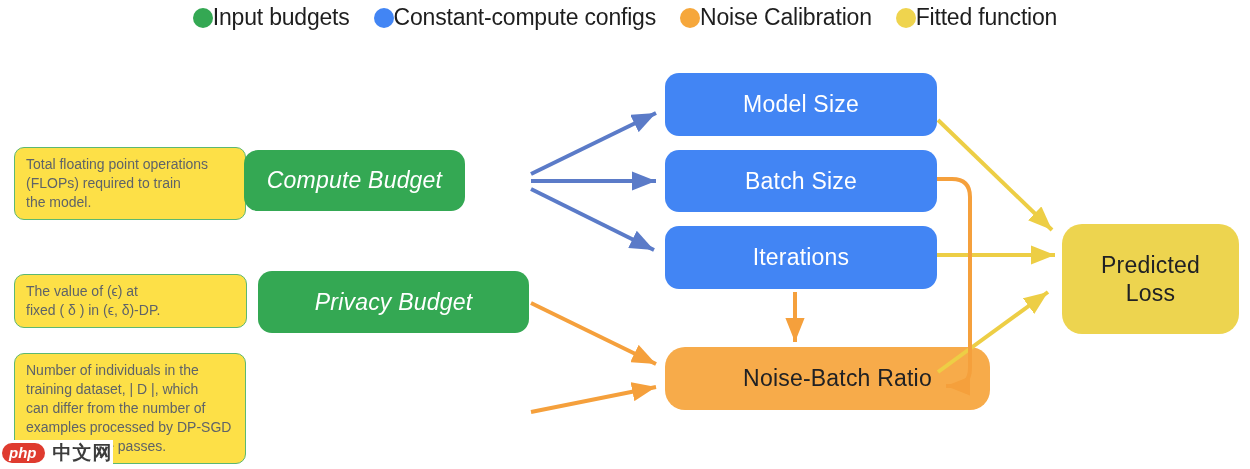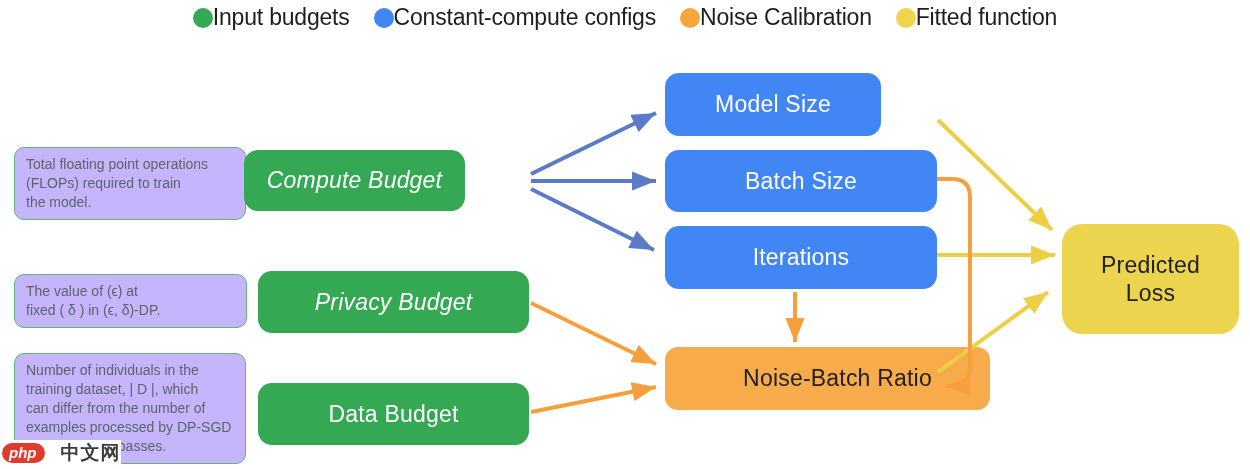--- a/index.html
+++ b/index.html
@@ -42,21 +42,21 @@
   .note {
     position: absolute;
     box-sizing: border-box;
     border: 1.6px solid #5cb872;
     border-radius: 10px;
     padding: 7px 11px;
     font-size: 14px;
     line-height: 1.36;
     color: #5f6368;
     white-space: pre-line;
-    background: #c4b5fd;
+    background: #fde047;
   }
   .note-1 { left: 14px; top: 147px; width: 232px; }
   .note-2 { left: 14px; top: 274px; width: 233px; }
   .note-3 { left: 14px; top: 353px; width: 232px; }
 
   
   .node {
     position: absolute;
     box-sizing: border-box;
     display: flex;
@@ -72,43 +72,43 @@
     text-align: center;
     white-space: pre-line;
     line-height: 1.22;
   }
   .light-text .node-label { color: #ffffff; }
   .dark-text  .node-label { color: #202124; }
 
   .n-compute    { left: 244px;  top: 150px; width: 221px; height: 61px; font-style: italic; }
   .n-privacy    { left: 258px;  top: 271px; width: 271px; height: 62px; }
   .n-data       { left: 258px;  top: 383px; width: 271px; height: 62px; }
-  .n-model      { left: 665px;  top: 73px;  width: 216px; height: 63px; }
+  .n-model      { left: 665px;  top: 73px;  width: 272px; height: 63px; }
   .n-batch      { left: 665px;  top: 150px; width: 272px; height: 62px; }
   .n-iterations { left: 665px;  top: 226px; width: 272px; height: 63px; }
-  .n-noise      { left: 665px;  top: 347px; width: 325px; height: 63px; border-radius: 13px; padding-left: 20px; }
+  .n-noise      { left: 665px;  top: 347px; width: 325px; height: 63px; border-radius: 20px; padding-left: 20px; }
   .n-predicted  { left: 1062px; top: 224px; width: 177px; height: 110px; border-radius: 20px; }
 
   
   .arrows {
     position: absolute;
     left: 0; top: 0;
     z-index: 3;
     pointer-events: none;
   }
 
   
   .watermark {
     position: absolute;
     left: 2px;
     top: 440px;
     z-index: 6;
     display: flex;
     align-items: center;
-    gap: 16px;
+    gap: 8px;
     background: #ffffff;
   }
   .wm-php {
     background: #df3b2f;
     color: #ffffff;
     font-weight: 700;
     font-style: italic;
     font-size: 15px;
     padding: 2px 8px 3px 7px;
     border-radius: 11px;
@@ -182,23 +182,20 @@
     <path d="M 795 292 L 795 342" stroke="#F5A03C" stroke-width="4" fill="none" marker-end="url(#mo)"></path>
     <path d="M 937 179 L 952 179 Q 970 179 970 197 L 970 368 Q 970 386 952 386 L 946 386" stroke="#F5A03C" stroke-width="4" fill="none" marker-end="url(#mo)"></path>
   </svg>
 
   <div class="node light-text n-compute" style="background: rgb(52, 168, 83);">
     <span class="node-label">Compute Budget</span>
   </div>
   <div class="node light-text n-privacy" style="background: rgb(52, 168, 83); font-style: italic;">
     <span class="node-label">Privacy Budget</span>
   </div>
-  <div class="node light-text n-data" style="background: rgb(52, 168, 83);">
-    <span class="node-label">Data Budget</span>
-  </div>
   <div class="node light-text n-model" style="background: rgb(66, 133, 244);">
     <span class="node-label">Model Size</span>
   </div>
   <div class="node light-text n-batch" style="background: rgb(66, 133, 244);">
     <span class="node-label">Batch Size</span>
   </div>
   <div class="node light-text n-iterations" style="background: rgb(66, 133, 244);">
     <span class="node-label">Iterations</span>
   </div>
   <div class="node dark-text n-noise" style="background: rgb(247, 171, 74);">

